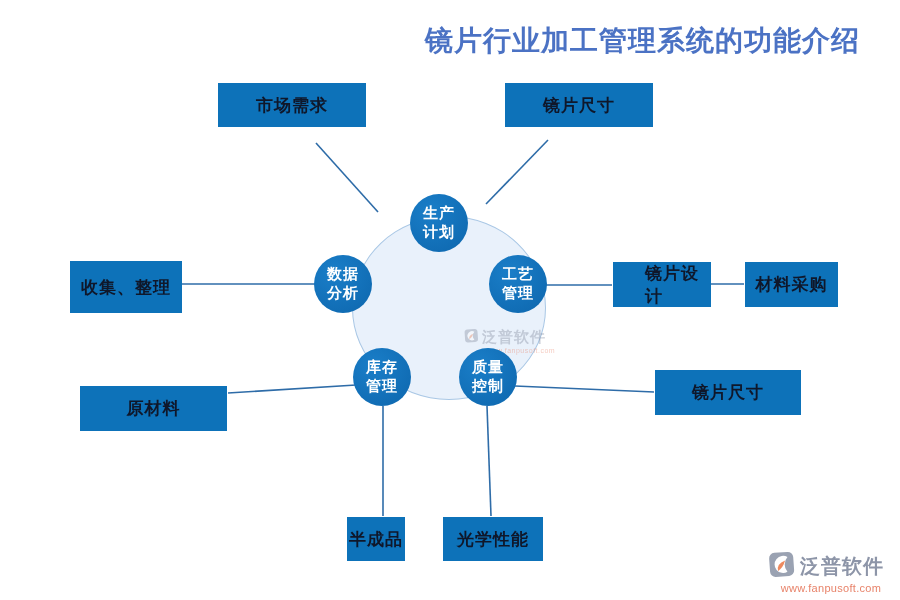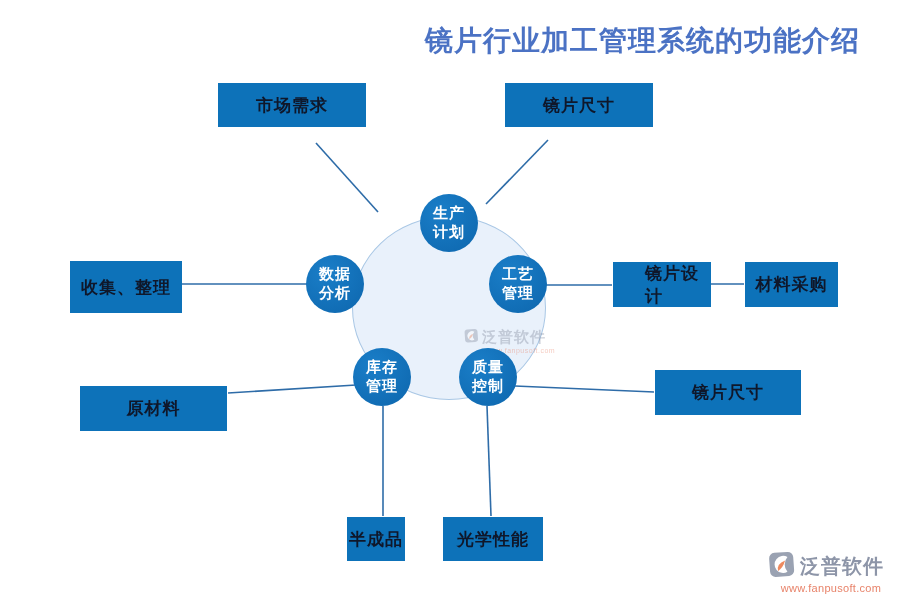--- a/index.html
+++ b/index.html
@@ -68,37 +68,37 @@
           <rect x="2" y="3" width="31" height="31" rx="7" fill="#8d95a8" transform="rotate(-4 18 18)"></rect>
           <path d="M25 9 a11 11 0 1 0 0 19 a14.5 14.5 0 0 1 0 -19" fill="#ffffff"></path>
           <path d="M13 27 q-2.5 -9 9 -13.5 q-2.5 9 -9 13.5" fill="#ee8a5f"></path>
         </svg>
       </span>
       <span class="wm-text">泛普软件</span>
     </div>
     <div class="wm-url">www.fanpusoft.com</div>
   </div>
 
-  <div class="node" style="left:420px;top:194px;">
+  <div class="node" style="left:410px;top:194px;">
     <span>生产</span>
     <span>计划</span>
   </div>
   <div class="node" style="left:489px;top:255px;">
     <span>工艺</span>
     <span>管理</span>
   </div>
   <div class="node" style="left:459px;top:348px;">
     <span>质量</span>
     <span>控制</span>
   </div>
   <div class="node" style="left:353px;top:348px;">
     <span>库存</span>
     <span>管理</span>
   </div>
-  <div class="node" style="left:306px;top:255px;">
+  <div class="node" style="left:314px;top:255px;">
     <span>数据</span>
     <span>分析</span>
   </div>
 
   <div class="box" style="left:218px;top:83px;width:148px;height:44px;">市场需求</div>
   <div class="box" style="left:505px;top:83px;width:148px;height:44px;">镜片尺寸</div>
   <div class="box" style="left:70px;top:261px;width:112px;height:52px;">收集、整理</div>
   <div class="box" style="left:613px;top:262px;width:98px;height:45px;padding-left:32px;">镜片设计</div>
   <div class="box" style="left:745px;top:262px;width:93px;height:45px;">材料采购</div>
   <div class="box" style="left:80px;top:370px;width:147px;height:45px;margin-top:16px;">原材料</div>

